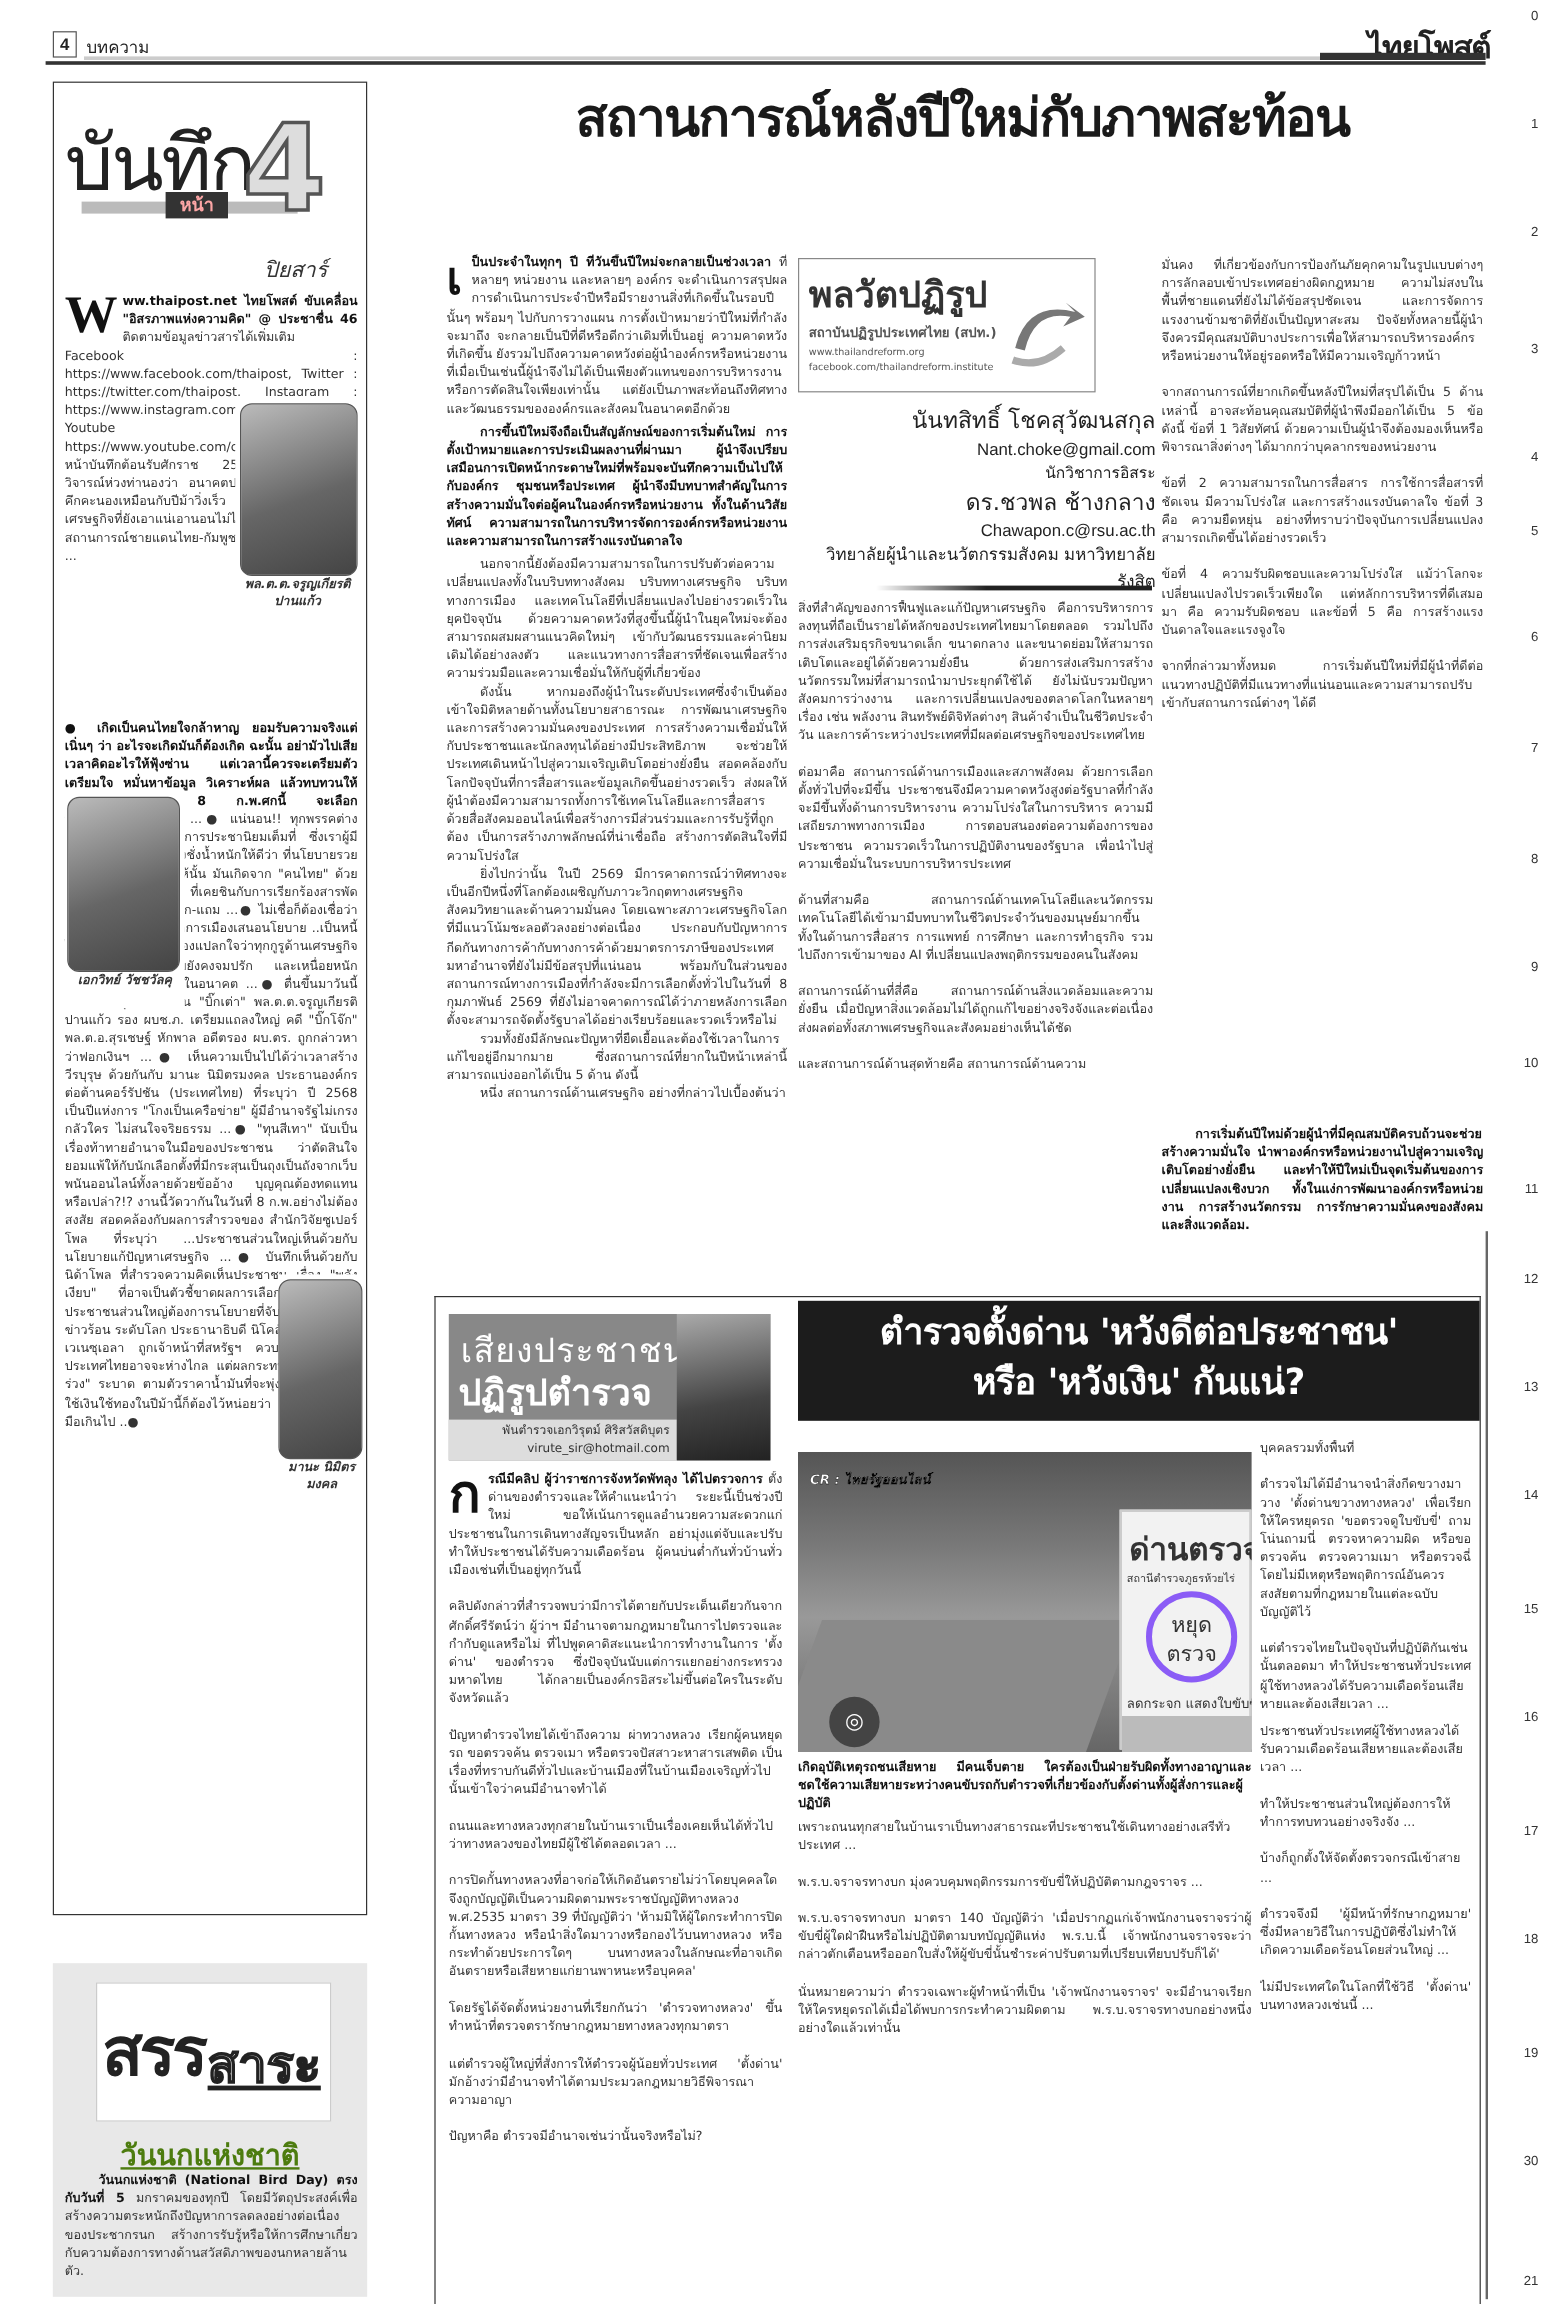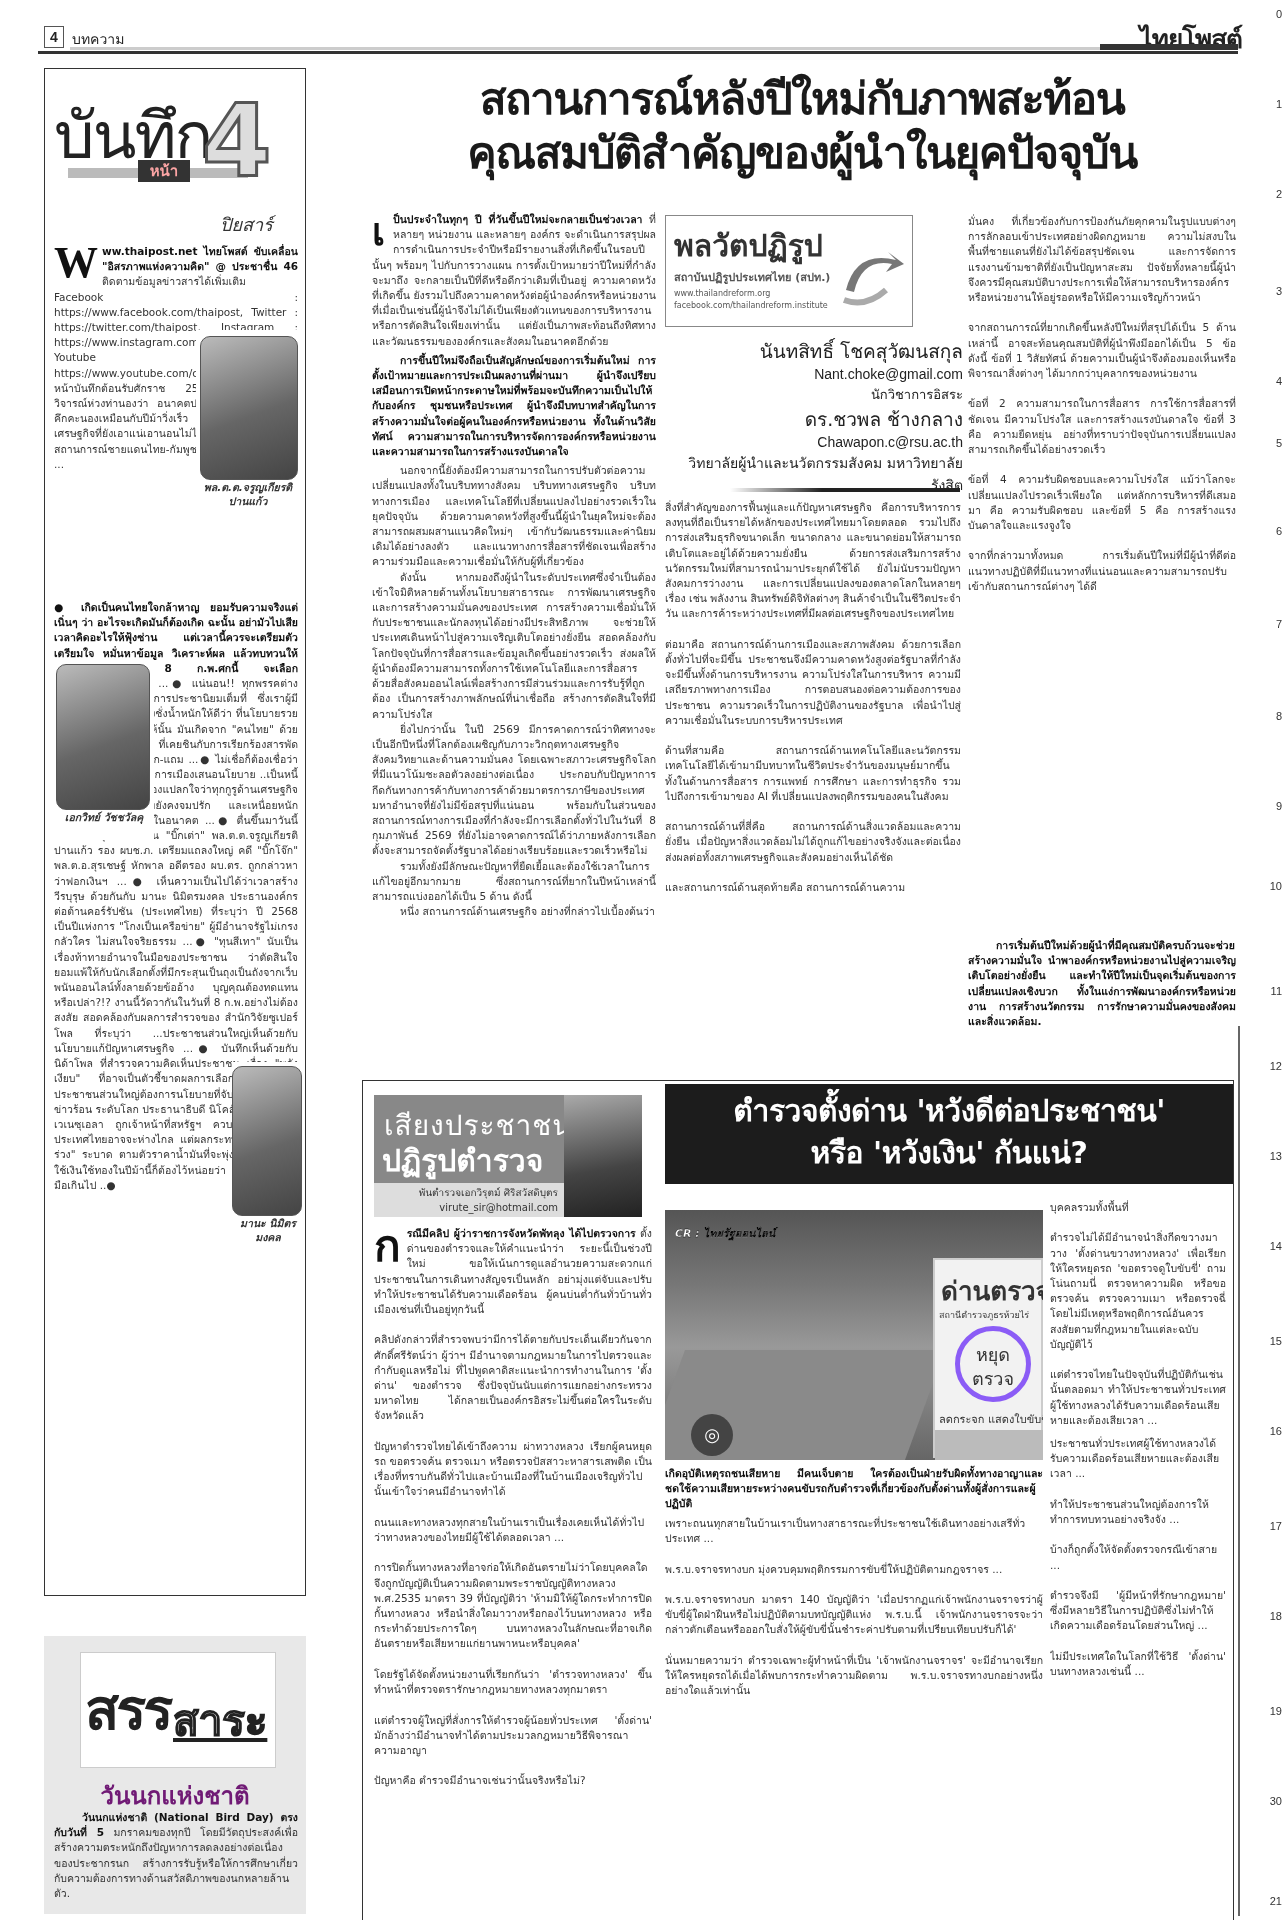--- a/index.html
+++ b/index.html
@@ -24,21 +24,21 @@
   .logo4 .four { position: absolute; left: 148px; top: 0; font: bold 100px "DejaVu Sans", sans-serif; color: #ddd; -webkit-text-stroke: 3px #555; }
   .byline4 { left: 220px; top: 210px; font: italic 18px "DejaVu Serif", serif; color: #333; }
   .dropW { font: bold 44px "Liberation Serif", serif; float: left; line-height: 38px; margin-right: 4px; color: #111; }
   .photo { background: linear-gradient(160deg,#bbb,#666 55%,#444); border-radius: 10px; border: 1px solid #555; }
   .cap { font: italic bold 10.5px "DejaVu Sans", sans-serif; text-align: center; color: #333; line-height: 14px; }
   
   .srr { left: 44px; top: 1636px; width: 262px; height: 278px; background: #e8e8e8; }
   .srrlogo { left: 80px; top: 1652px; width: 196px; height: 116px; background: #fff; border: 1px solid #ccc; }
   .srrlogo .a { position: absolute; left: 4px; top: 12px; font: bold 56px "DejaVu Sans", sans-serif; color: #222; letter-spacing: -3px; }
   .srrlogo .b { position: absolute; left: 92px; top: 34px; font: bold 42px "DejaVu Sans", sans-serif; color: #fff; text-decoration: underline; -webkit-text-stroke: 1.5px #222; }
-  .srrtitle { left: 44px; top: 1776px; width: 262px; text-align: center; font: bold 24px "DejaVu Sans", sans-serif; color: #701a75; }
+  .srrtitle { left: 44px; top: 1776px; width: 262px; text-align: center; font: bold 24px "DejaVu Sans", sans-serif; color: #4d7c0f; text-decoration: underline; }
   
   .headline { left: 362px; top: 72px; width: 880px; text-align: center; font: bold 44px "DejaVu Sans", sans-serif; line-height: 54px; color: #1a1a1a; letter-spacing: -1.5px; }
   .dropL { font: bold 38px "DejaVu Serif", serif; float: left; line-height: 40px; margin-right: 8px; color: #111; }
   .reformbox { left: 665px; top: 215px; width: 248px; height: 112px; border: 1px solid #888; }
   .reformbox .n { position: absolute; left: 8px; top: 6px; font: bold 30px "DejaVu Serif", serif; color: #333; }
   .reformbox .s { position: absolute; left: 8px; top: 52px; font: bold 11px "DejaVu Sans", sans-serif; color: #555; }
   .reformbox .u { position: absolute; left: 8px; top: 72px; font: 8px "DejaVu Sans", sans-serif; color: #555; line-height: 12px; }
   .reformbox .arrow { position: absolute; left: 170px; top: 14px; width: 70px; height: 80px; }
   .authors { left: 665px; top: 338px; width: 298px; text-align: right; color: #222; }
   .authors .nm { font: 19px "DejaVu Sans", sans-serif; line-height: 26px; }
@@ -114,21 +114,20 @@
   <span class="a">สรร</span>
   <span class="b">สาระ</span>
 </div>
 <div class="abs srrtitle">วันนกแห่งชาติ</div>
 <div class="abs t" style="left:54px;top:1810px;width:244px;">
   <span style="display:inline-block;width:28px;"></span><b>วันนกแห่งชาติ (National Bird Day) ตรงกับวันที่ 5</b> <span>มกราคมของทุกปี โดยมีวัตถุประสงค์เพื่อสร้างความตระหนักถึงปัญหาการลดลงอย่างต่อเนื่องของประชากรนก สร้างการรับรู้หรือให้การศึกษาเกี่ยวกับความต้องการทางด้านสวัสดิภาพของนกหลายล้านตัว.</span>
 </div>
 
 <div class="abs headline">
   <div>สถานการณ์หลังปีใหม่กับภาพสะท้อน</div>
-  <div>คุณสมบัติสำคัญของผู้นำในยุคปัจจุบัน</div>
 </div>
 
 <div class="abs t" style="left:372px;top:212px;width:284px;height:868px;overflow:hidden;">
   <span class="dropL">เ</span><b>ป็นประจำในทุกๆ ปี ที่วันขึ้นปีใหม่จะกลายเป็นช่วงเวลา</b> <span>ที่หลายๆ หน่วยงาน และหลายๆ องค์กร จะดำเนินการสรุปผลการดำเนินการประจำปีหรือมีรายงานสิ่งที่เกิดขึ้นในรอบปีนั้นๆ พร้อมๆ ไปกับการวางแผน การตั้งเป้าหมายว่าปีใหม่ที่กำลังจะมาถึง จะกลายเป็นปีที่ดีหรือดีกว่าเดิมที่เป็นอยู่ ความคาดหวังที่เกิดขึ้น ยังรวมไปถึงความคาดหวังต่อผู้นำองค์กรหรือหน่วยงาน ที่เมื่อเป็นเช่นนี้ผู้นำจึงไม่ได้เป็นเพียงตัวแทนของการบริหารงานหรือการตัดสินใจเพียงเท่านั้น แต่ยังเป็นภาพสะท้อนถึงทิศทางและวัฒนธรรมขององค์กรและสังคมในอนาคตอีกด้วย</span>
   <p class="indent" style="margin-top:4px;"><b>การขึ้นปีใหม่จึงถือเป็นสัญลักษณ์ของการเริ่มต้นใหม่ การตั้งเป้าหมายและการประเมินผลงานที่ผ่านมา ผู้นำจึงเปรียบเสมือนการเปิดหน้ากระดาษใหม่ที่พร้อมจะบันทึกความเป็นไปให้กับองค์กร ชุมชนหรือประเทศ ผู้นำจึงมีบทบาทสำคัญในการสร้างความมั่นใจต่อผู้คนในองค์กรหรือหน่วยงาน ทั้งในด้านวิสัยทัศน์ ความสามารถในการบริหารจัดการองค์กรหรือหน่วยงาน และความสามารถในการสร้างแรงบันดาลใจ</b></p>
   <p class="indent" style="margin-top:4px;">นอกจากนี้ยังต้องมีความสามารถในการปรับตัวต่อความเปลี่ยนแปลงทั้งในบริบททางสังคม บริบททางเศรษฐกิจ บริบททางการเมือง และเทคโนโลยีที่เปลี่ยนแปลงไปอย่างรวดเร็วในยุคปัจจุบัน ด้วยความคาดหวังที่สูงขึ้นนี้ผู้นำในยุคใหม่จะต้องสามารถผสมผสานแนวคิดใหม่ๆ เข้ากับวัฒนธรรมและค่านิยมเดิมได้อย่างลงตัว และแนวทางการสื่อสารที่ชัดเจนเพื่อสร้างความร่วมมือและความเชื่อมั่นให้กับผู้ที่เกี่ยวข้อง</p>
   <p class="indent">ดังนั้น หากมองถึงผู้นำในระดับประเทศซึ่งจำเป็นต้องเข้าใจมิติหลายด้านทั้งนโยบายสาธารณะ การพัฒนาเศรษฐกิจ และการสร้างความมั่นคงของประเทศ การสร้างความเชื่อมั่นให้กับประชาชนและนักลงทุนได้อย่างมีประสิทธิภาพ จะช่วยให้ประเทศเดินหน้าไปสู่ความเจริญเติบโตอย่างยั่งยืน สอดคล้องกับโลกปัจจุบันที่การสื่อสารและข้อมูลเกิดขึ้นอย่างรวดเร็ว ส่งผลให้ผู้นำต้องมีความสามารถทั้งการใช้เทคโนโลยีและการสื่อสารด้วยสื่อสังคมออนไลน์เพื่อสร้างการมีส่วนร่วมและการรับรู้ที่ถูกต้อง เป็นการสร้างภาพลักษณ์ที่น่าเชื่อถือ สร้างการตัดสินใจที่มีความโปร่งใส</p>
   <p class="indent">ยิ่งไปกว่านั้น ในปี 2569 มีการคาดการณ์ว่าทิศทางจะเป็นอีกปีหนึ่งที่โลกต้องเผชิญกับภาวะวิกฤตทางเศรษฐกิจ สังคมวิทยาและด้านความมั่นคง โดยเฉพาะสภาวะเศรษฐกิจโลกที่มีแนวโน้มชะลอตัวลงอย่างต่อเนื่อง ประกอบกับปัญหาการกีดกันทางการค้ากับทางการค้าด้วยมาตรการภาษีของประเทศมหาอำนาจที่ยังไม่มีข้อสรุปที่แน่นอน พร้อมกับในส่วนของสถานการณ์ทางการเมืองที่กำลังจะมีการเลือกตั้งทั่วไปในวันที่ 8 กุมภาพันธ์ 2569 ที่ยังไม่อาจคาดการณ์ได้ว่าภายหลังการเลือกตั้งจะสามารถจัดตั้งรัฐบาลได้อย่างเรียบร้อยและรวดเร็วหรือไม่</p>
   <p class="indent">รวมทั้งยังมีลักษณะปัญหาที่ยืดเยื้อและต้องใช้เวลาในการแก้ไขอยู่อีกมากมาย ซึ่งสถานการณ์ที่ยากในปีหน้าเหล่านี้สามารถแบ่งออกได้เป็น 5 ด้าน ดังนี้</p>
   <p class="indent">หนึ่ง สถานการณ์ด้านเศรษฐกิจ อย่างที่กล่าวไปเบื้องต้นว่า</p>

